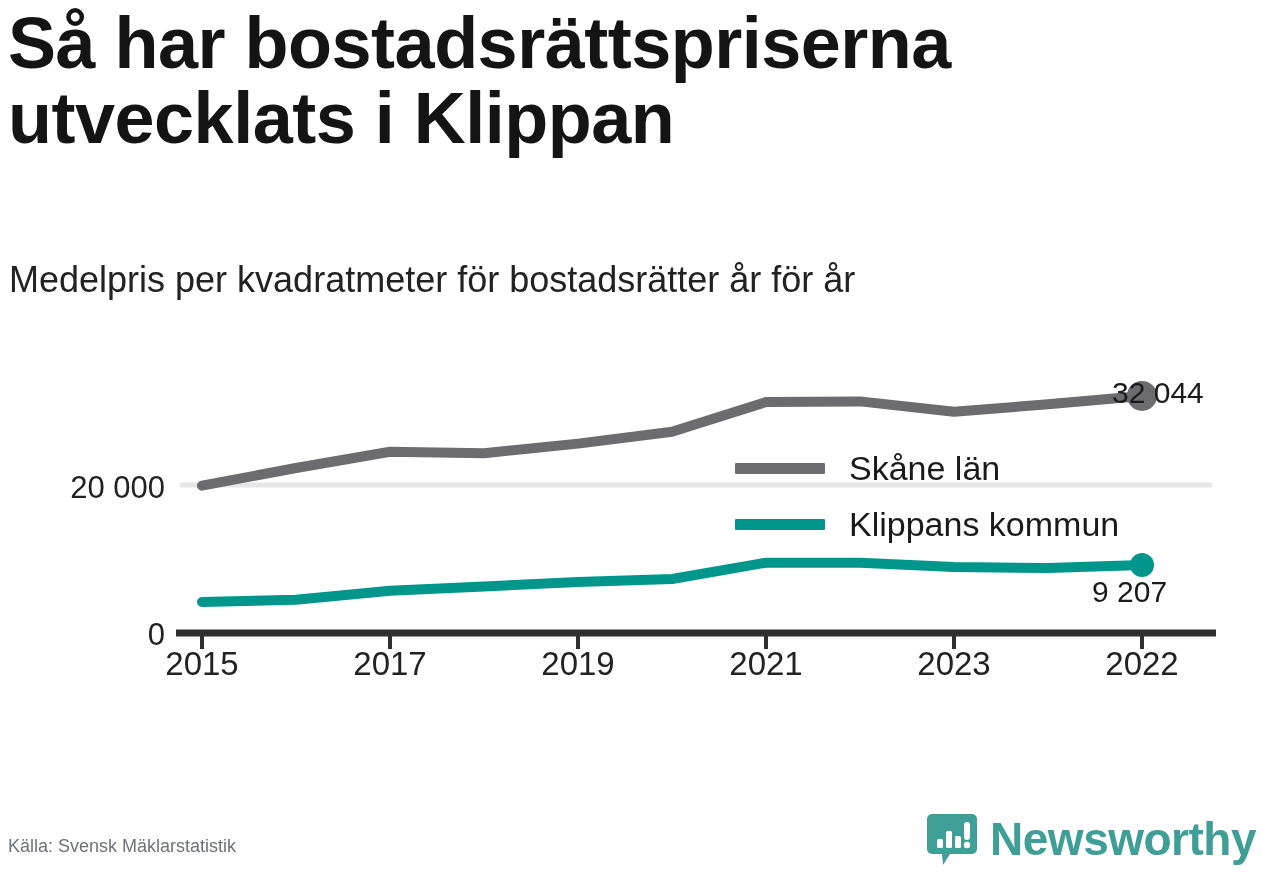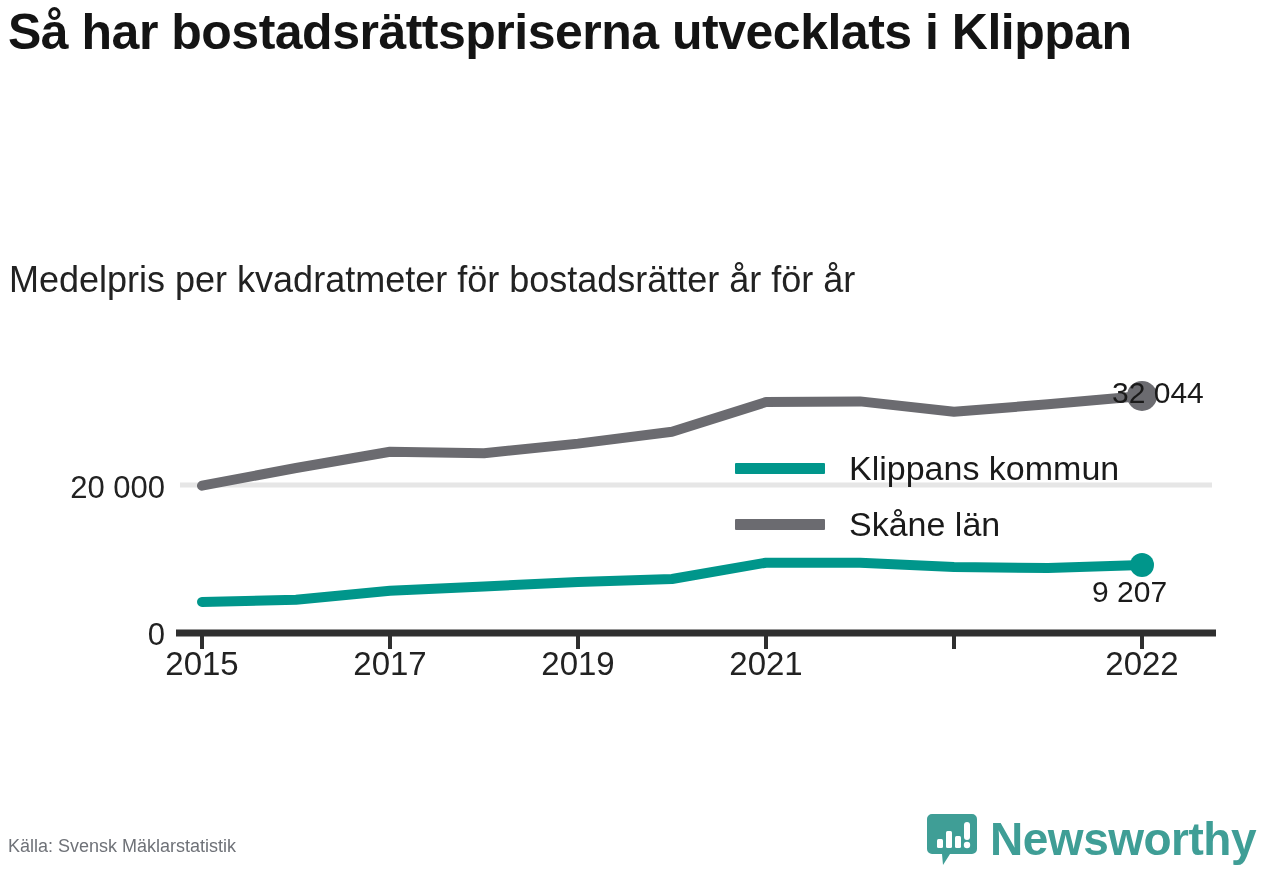--- a/index.html
+++ b/index.html
@@ -19,21 +19,21 @@
     position: absolute;
     inset: 0;
     background: #ffffff;
   }
   
   .title {
     position: absolute;
     left: 8px;
     top: 6px;
     width: 1240px;
-    font-size: 50px;
+    font-size: 72px;
     font-weight: 700;
     line-height: 1.04;
     letter-spacing: -0.5px;
     color: #141414;
     white-space: pre-line;
   }
   .subtitle {
     position: absolute;
     left: 9px;
     top: 260px;
@@ -169,33 +169,34 @@
       <circle id="series-marker-1" r="12" fill="#00968b" cx="1142.0" cy="234.9"></circle>
     </svg>
 
     <div class="ylabel ylabel-20000">20 000</div>
     <div class="ylabel ylabel-0">0</div>
 
     <div class="xlabel" style="left:142px">2015</div>
     <div class="xlabel" style="left:330px">2017</div>
     <div class="xlabel" style="left:518px">2019</div>
     <div class="xlabel" style="left:706px">2021</div>
+    <div class="xlabel" style="left:894px">2023</div>
     <div class="xlabel" style="left:1082px">2022</div>
 
     <div class="endlabel endlabel-top">32 044</div>
     <div class="endlabel endlabel-bottom">9 207</div>
 
     <div class="legend">
+      <div class="legend-row">
+        <span class="legend-swatch" style="background:#6b6b70"></span>
+        <span class="legend-text">Skåne län</span>
+      </div>
       <div class="legend-row">
         <span class="legend-swatch" style="background:#00968b"></span>
         <span class="legend-text">Klippans kommun</span>
-      </div>
-      <div class="legend-row">
-        <span class="legend-swatch" style="background:#6b6b70"></span>
-        <span class="legend-text">Skåne län</span>
       </div>
     </div>
   </div>
 
   <div class="source">Källa: Svensk Mäklarstatistik</div>
 
   <div class="brand">
     <span class="brand-mark">
       <svg viewBox="0 0 52 54" width="52" height="54">
         <path d="M6 2 h40 a5 5 0 0 1 5 5 v30 a5 5 0 0 1 -5 5 h-22 l-7 11 l-1 -11 h-10 a5 5 0 0 1 -5 -5 v-30 a5 5 0 0 1 5 -5 z" fill="#3f9e96"></path>

